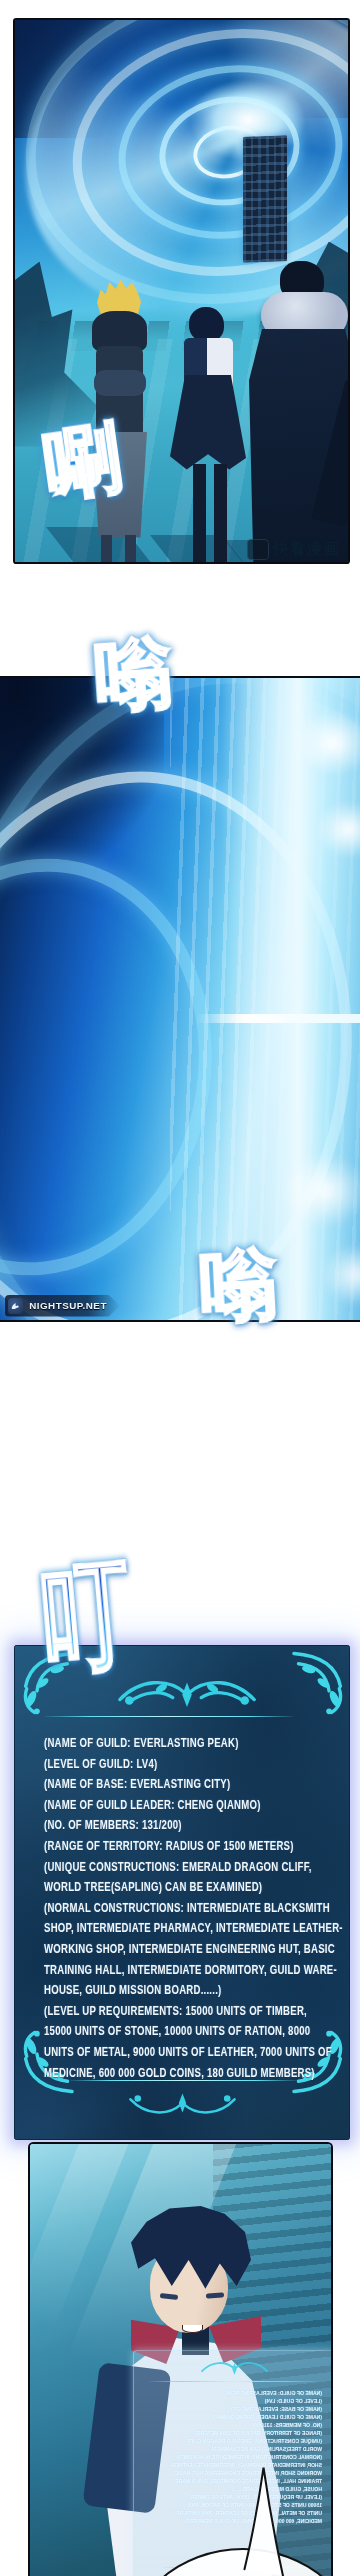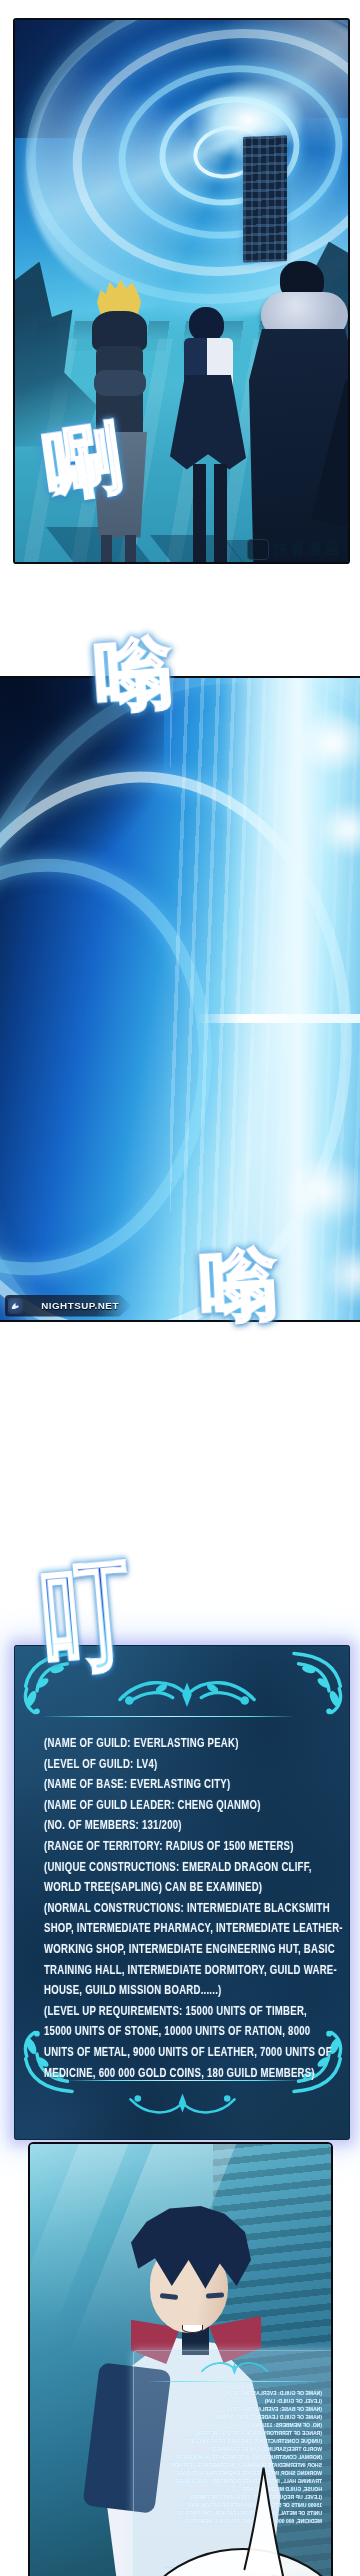--- a/index.html
+++ b/index.html
@@ -15,21 +15,21 @@
        background:linear-gradient(188deg,#0835b8 5%,#1565dd 35%,#2f9bee 60%,#7fd9fa 82%,#d8f6ff 100%);
        -webkit-background-clip:text;background-clip:text;color:transparent;
        -webkit-text-stroke:2.6px #ffffff;paint-order:stroke fill;
        filter:drop-shadow(0 0 3.6px rgba(90,200,255,.95)) drop-shadow(0 1.5px 1.5px rgba(0,40,120,.55));}
   
   .kk-wm{position:absolute;display:flex;align-items:center;gap:4.1px;opacity:.8;z-index:4;}
   .kk-icon{width:21.6px;height:21.6px;border-radius:4.6px;background:rgba(12,24,38,.8);
            box-shadow:inset 0 0 0 1px rgba(70,110,140,.4);}
   .kk-text{font-size:15.5px;font-weight:bold;letter-spacing:1.5px;color:rgba(10,38,54,.68);
            font-family:"DejaVu Sans",sans-serif;}
-  .ns-badge{position:absolute;display:flex;align-items:center;gap:18px;z-index:4;height:21.6px;
+  .ns-badge{position:absolute;display:flex;align-items:center;gap:6px;z-index:4;height:21.6px;
             padding:0 13.4px 0 3.1px;background:linear-gradient(90deg,rgba(18,28,50,.88) 0%,rgba(18,28,50,.7) 72%,rgba(18,28,50,0) 100%);
             clip-path:polygon(0 0,90% 0,100% 50%,90% 100%,0 100%);border-radius:4.1px;}
   .ns-icon{width:15.5px;height:15.5px;border-radius:3.6px;background:radial-gradient(circle at 40% 35%,#3c5e92,#1e3354);
            display:flex;align-items:center;justify-content:center;}
   .ns-text{font-size:9.8px;font-weight:bold;letter-spacing:0.5px;color:#eef3fb;text-shadow:0 0.5px 1px #000;}
   
   .gpanel{position:absolute;left:14.4px;top:1645px;width:336px;height:495px;box-sizing:border-box;
           background:linear-gradient(160deg,#245a80 0%,#1c4668 28%,#173d5e 55%,#1a4266 80%,#15374f 100%);
           border:1px solid #0a2a44;border-radius:2.1px;
           box-shadow:0 0 11.3px 4.6px rgba(165,160,235,.5),0 0 31px 9.3px rgba(120,170,255,.25);}

